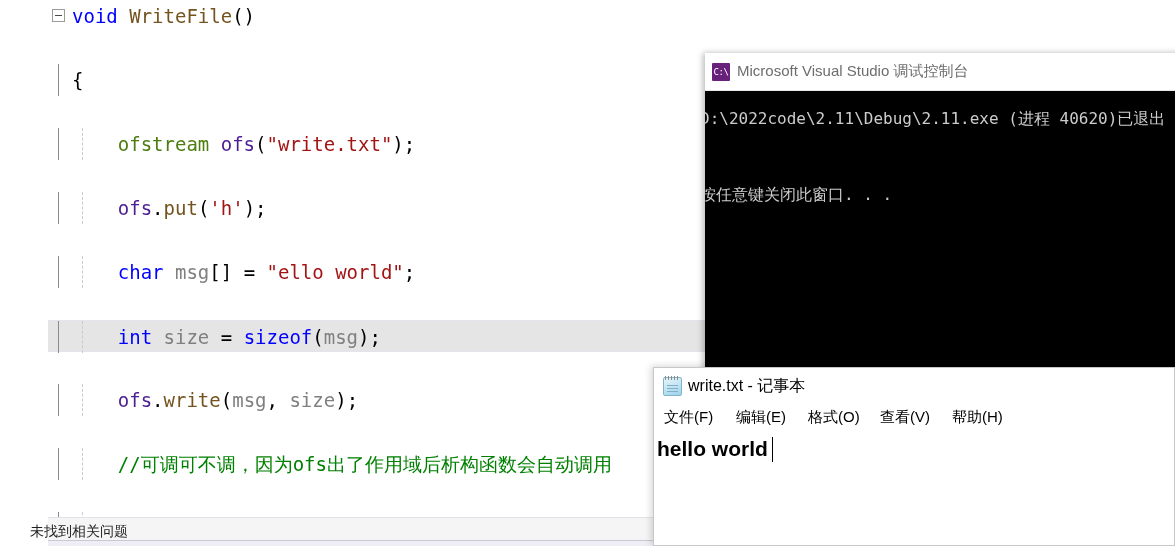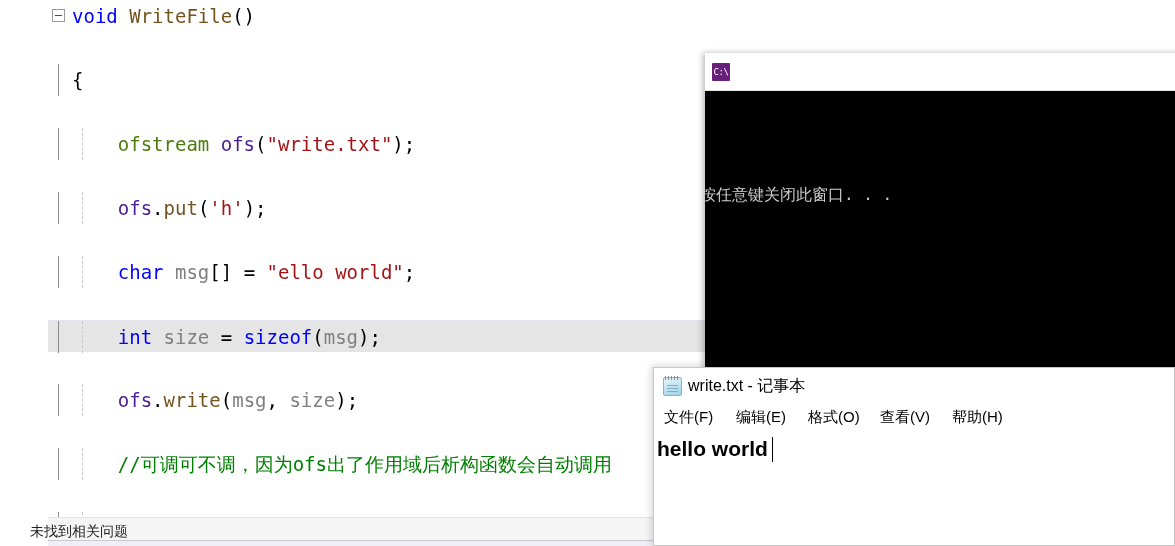--- a/index.html
+++ b/index.html
@@ -291,22 +291,24 @@
 
     <div id="vs-statusbar">
       <div id="vs-status-text">未找到相关问题</div>
     </div>
     <div id="vs-statusbar-strip"></div>
   </div>
 
   <div id="console-window">
     <div id="console-titlebar">
       <div id="console-icon">C:\</div>
+      <div id="console-title">Microsoft Visual Studio 调试控制台</div>
     </div>
     <div id="console-body">
+        <div class="console-line" style="top: 16px;">D:\2022code\2.11\Debug\2.11.exe (进程 40620)已退出</div>
         <div class="console-line" style="top: 60px; margin-top: 32px;">按任意键关闭此窗口. . .</div>
       </div>
   </div>
 
   <div id="notepad-window">
     <div id="notepad-titlebar">
       <div id="notepad-icon"></div>
       <div id="notepad-title">write.txt - 记事本</div>
     </div>
     <div id="notepad-menubar">

